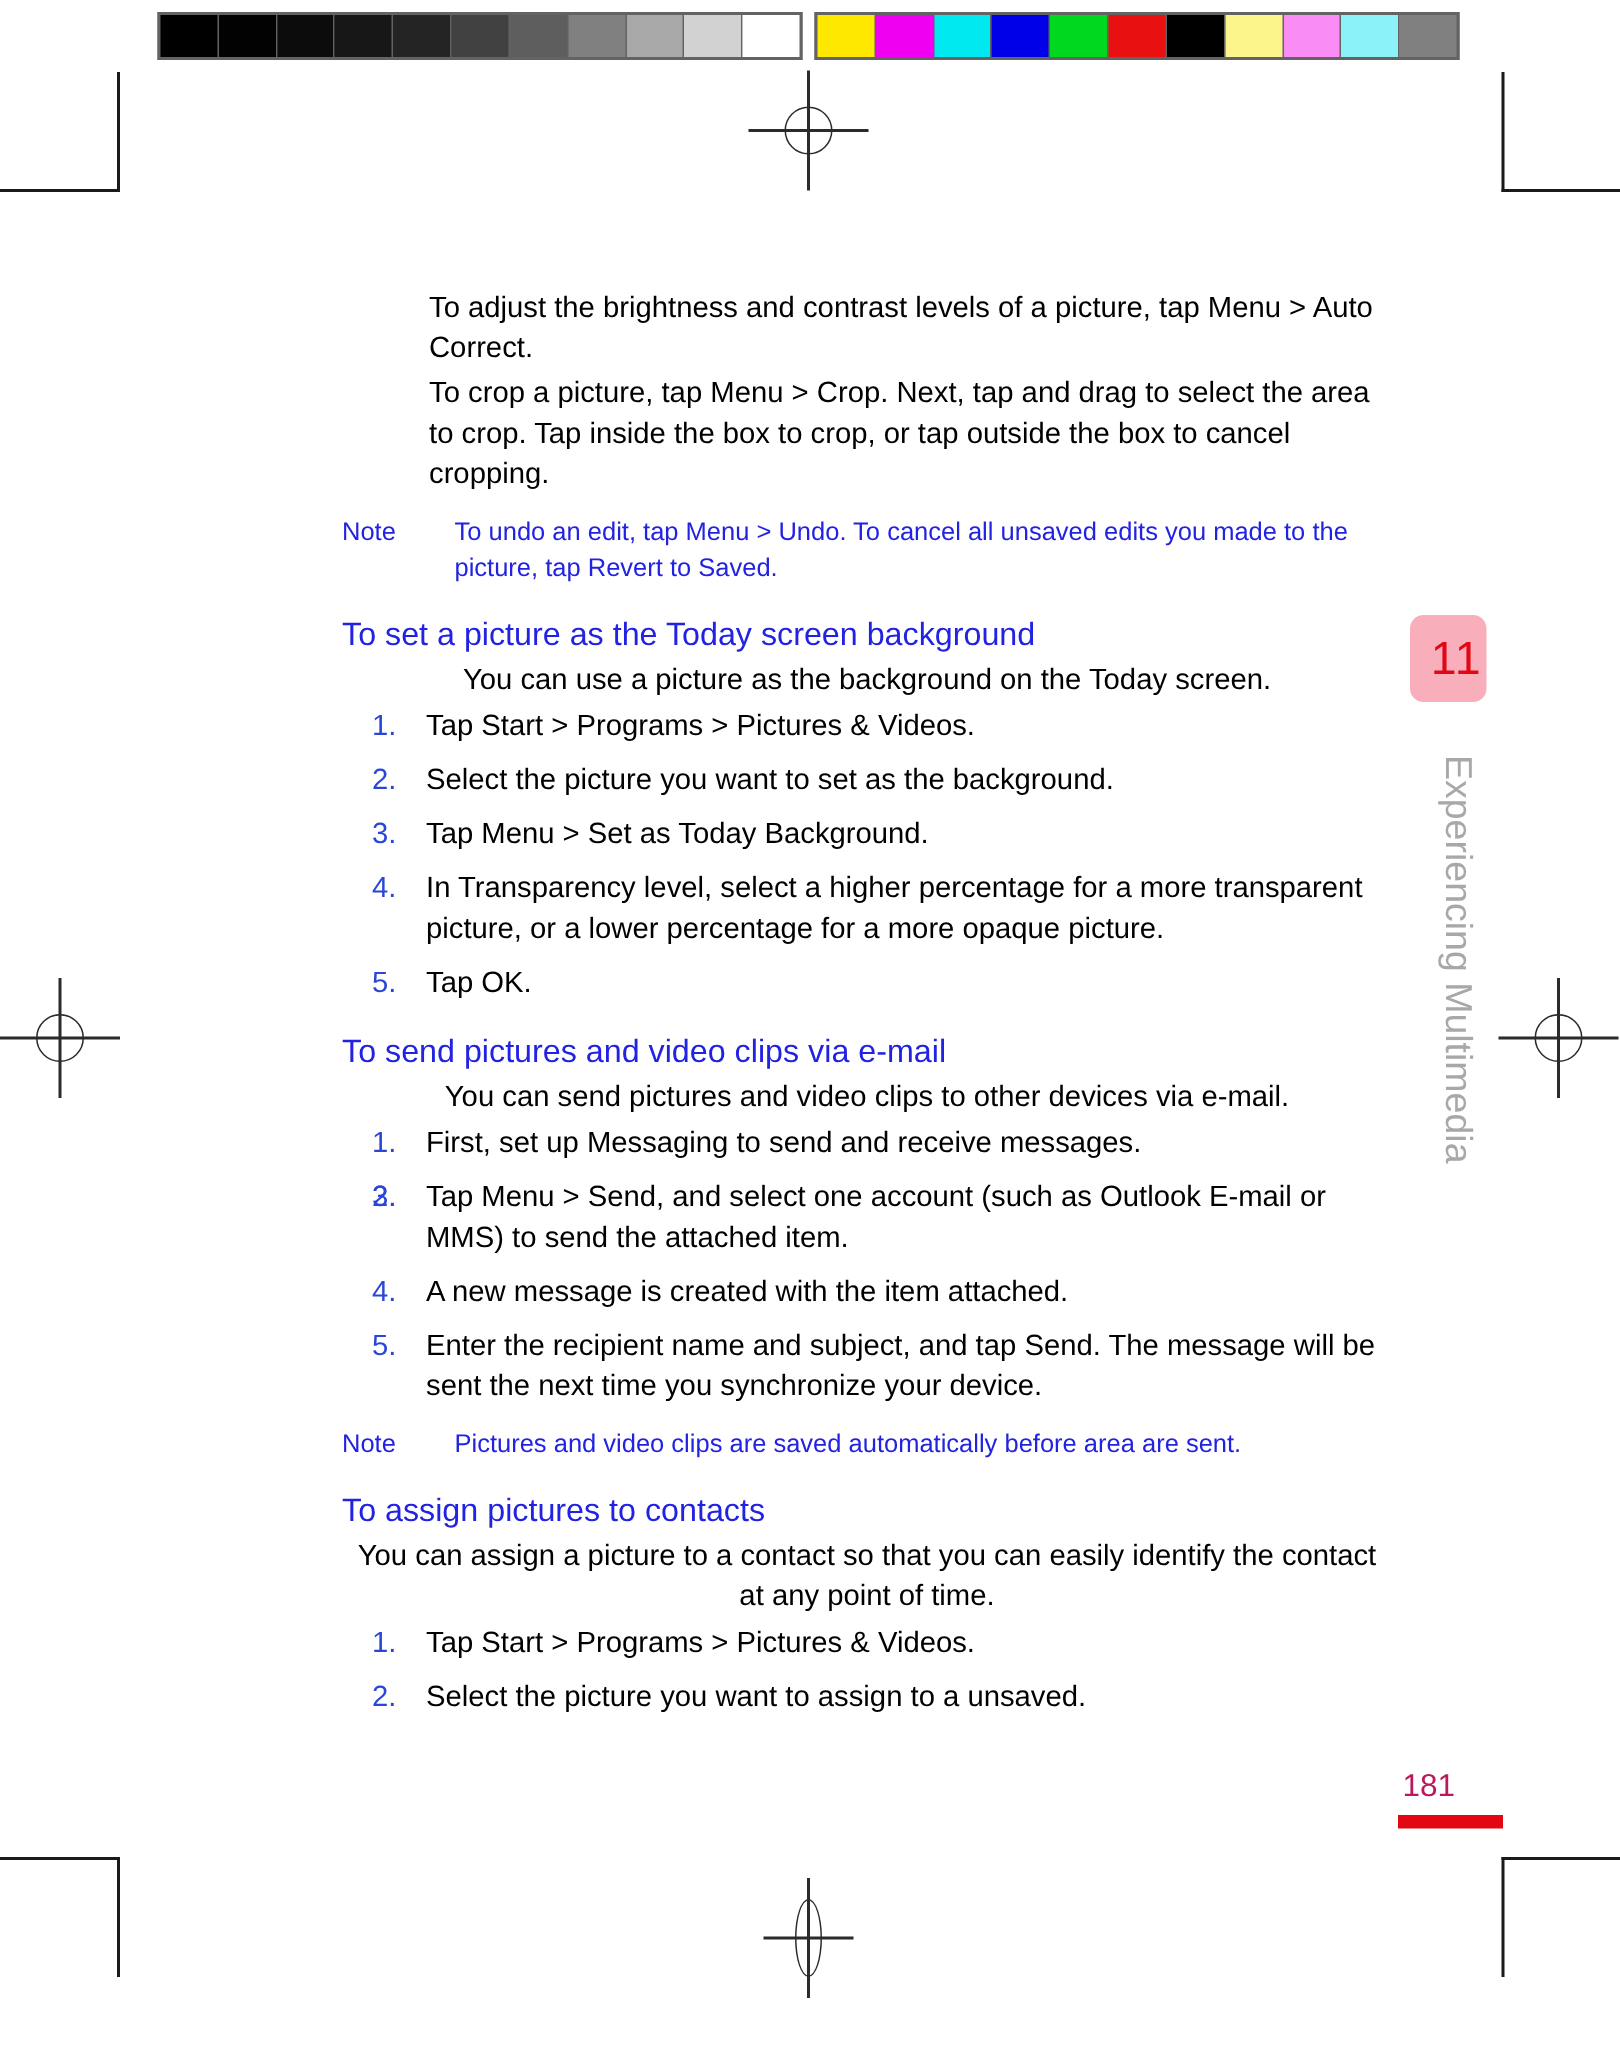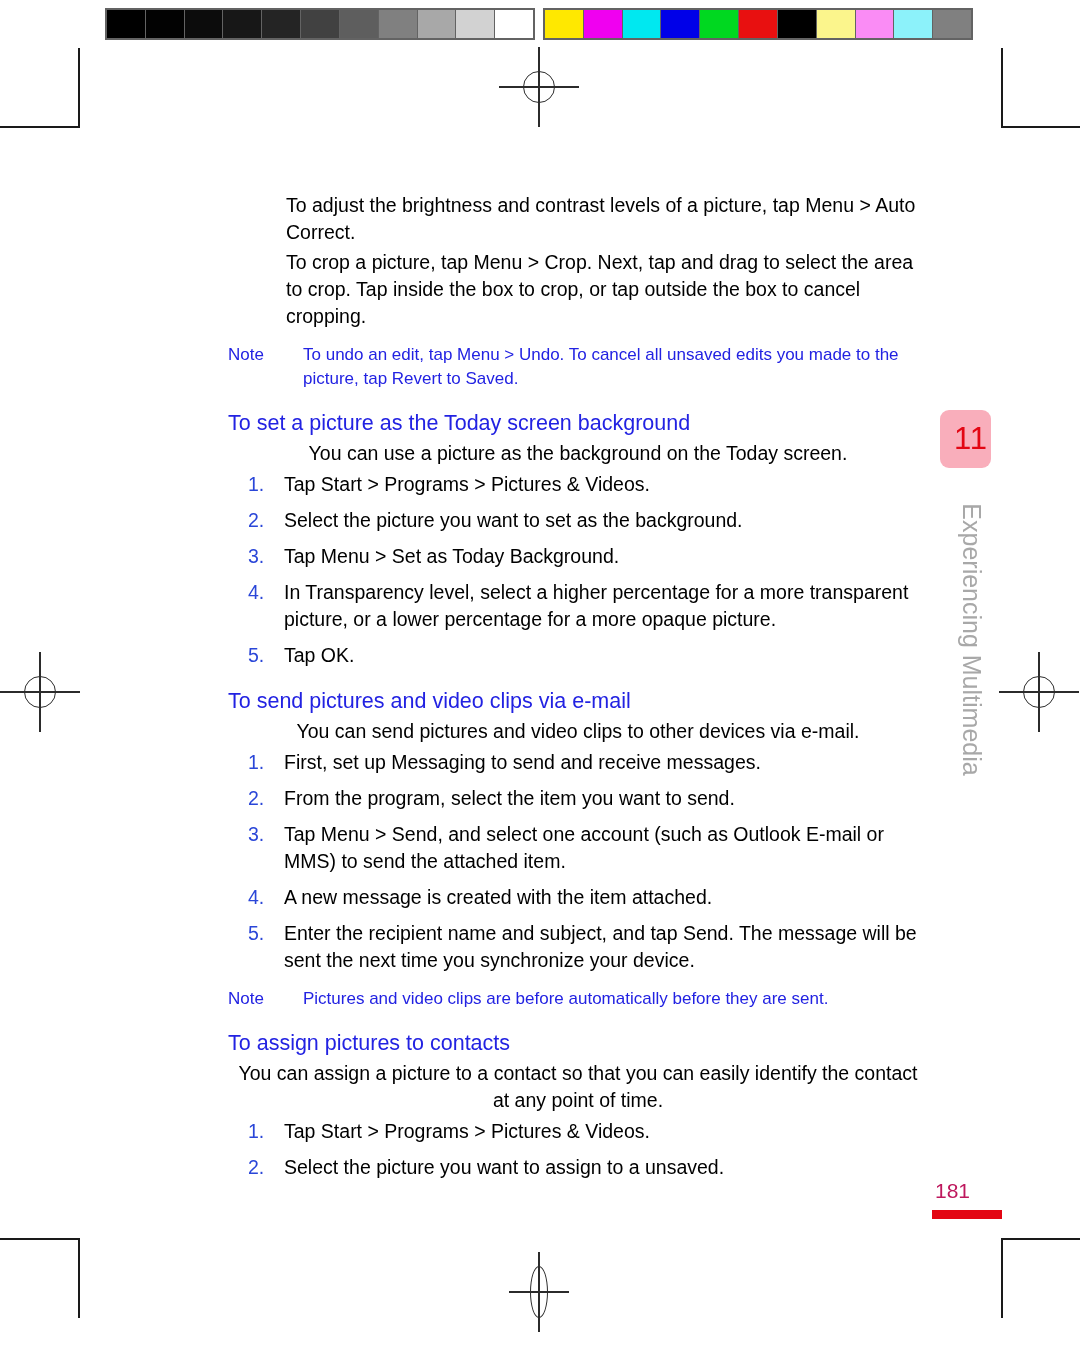--- a/index.html
+++ b/index.html
@@ -325,29 +325,29 @@
     <li><span class="num">2.</span><span>Select the picture you want to set as the background.</span></li>
     <li><span class="num">3.</span><span>Tap Menu &gt; Set as Today Background.</span></li>
     <li><span class="num">4.</span><span>In Transparency level, select a higher percentage for a more transparent picture, or a lower percentage for a more opaque picture.</span></li>
     <li><span class="num">5.</span><span>Tap OK.</span></li>
   </ol>
 
   <h2 class="section-heading">To send pictures and video clips via e-mail</h2>
   <p class="para flush">You can send pictures and video clips to other devices via e-mail.</p>
   <ol class="steps">
     <li><span class="num">1.</span><span>First, set up Messaging to send and receive messages.</span></li>
-    <li><span class="num">2.</span><span>From the program, select the item you want to send.</span></li>
+    <li><span class="num">2.</span></li>
     <li><span class="num">3.</span><span>Tap Menu &gt; Send, and select one account (such as Outlook E-mail or MMS) to send the attached item.</span></li>
     <li><span class="num">4.</span><span>A new message is created with the item attached.</span></li>
     <li><span class="num">5.</span><span>Enter the recipient name and subject, and tap Send. The message will be sent the next time you synchronize your device.</span></li>
   </ol>
 
   <div class="note-block">
     <div class="note-label">Note</div>
-    <div class="note-text">Pictures and video clips are before automatically before they are sent.</div>
+    <div class="note-text">Pictures and video clips are saved automatically before area are sent.</div>
   </div>
 
   <h2 class="section-heading">To assign pictures to contacts</h2>
   <p class="para flush">You can assign a picture to a contact so that you can easily identify the contact at any point of time.</p>
   <ol class="steps">
     <li><span class="num">1.</span><span>Tap Start &gt; Programs &gt; Pictures &amp; Videos.</span></li>
     <li><span class="num">2.</span><span>Select the picture you want to assign to a unsaved.</span></li>
   </ol>
 
 </div>

